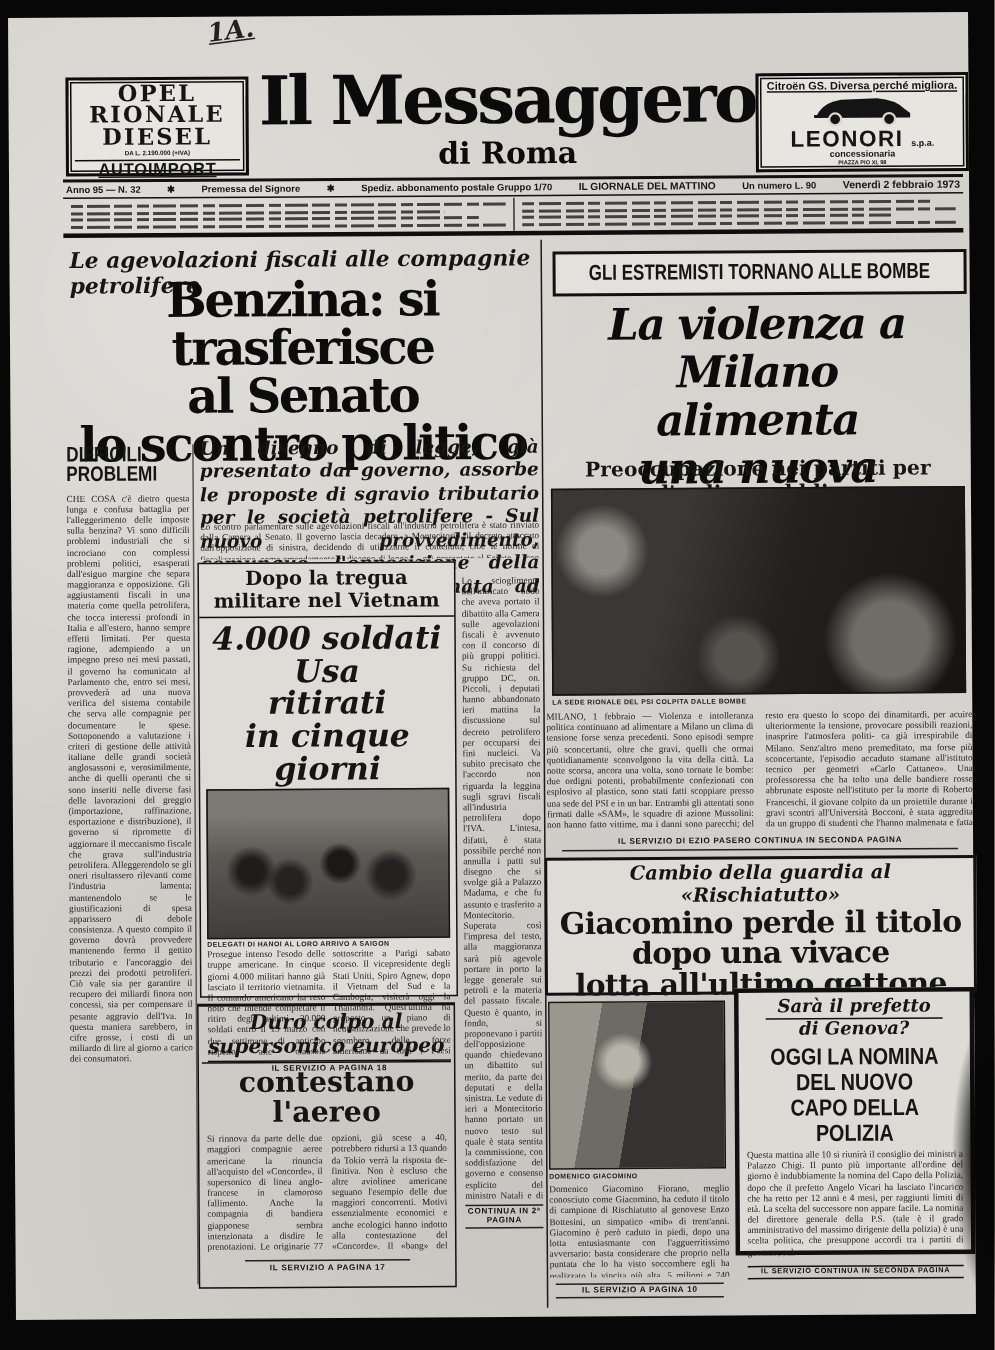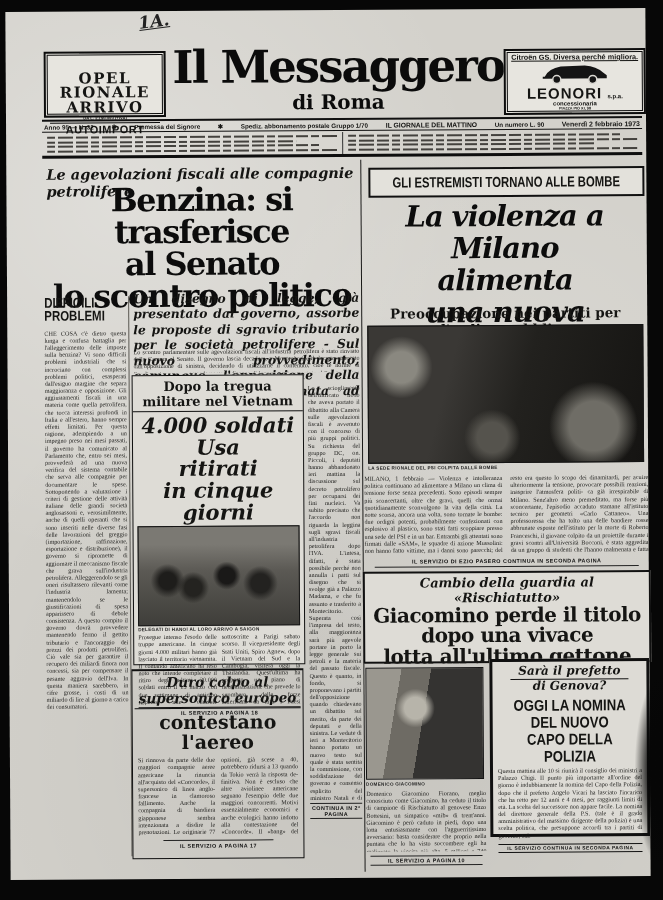--- a/index.html
+++ b/index.html
@@ -16,24 +16,24 @@
       radial-gradient(circle at 78% 48%, rgba(255,255,255,.14), transparent 45%),
       radial-gradient(circle at 55% 85%, rgba(0,0,0,.06), transparent 55%);
     transform:rotate(-0.35deg);
     color:#151513;
   }
   .paper > div{position:absolute;}
 
   
   .handnote{left:133px;top:0px;font:italic 700 17px "DejaVu Serif",serif;transform:rotate(-7deg);text-decoration:underline;color:#222;}
   .adbox{border:2px solid #0c0c0c;background:#e7e5df;box-shadow:inset 0 0 0 1px #e7e5df, inset 0 0 0 2px #0c0c0c;}
-  .opel{left:38px;top:40px;width:122px;height:66px;text-align:center;padding-top:18px;box-sizing:border-box;}
+  .opel{left:38px;top:40px;width:122px;height:66px;text-align:center;padding-top:2px;box-sizing:border-box;}
   .opel .big{font:900 15px/0.95 "DejaVu Serif",serif;letter-spacing:1.5px;}
   .opel .price{font:700 4.2px "Liberation Sans",sans-serif;margin-top:1px;}
-  .opel .foot{font:900 11px "Liberation Sans",sans-serif;border-top:1.5px solid #0c0c0c;margin:2px 4px 0;letter-spacing:.5px;}
+  .opel .foot{font:900 11px "Liberation Sans",sans-serif;border-top:1.5px solid #0c0c0c;margin:2px 4px 0;letter-spacing:.5px;text-decoration:underline;}
   .masthead{left:160px;top:34px;width:345px;text-align:center;}
   .masthead .title{font:900 45px/1 "DejaVu Serif",serif;letter-spacing:-2px;color:#0b0b0b;}
   .masthead .sub{font:900 20px/1 "DejaVu Serif",serif;margin-top:3px;color:#0b0b0b;}
   .citroen{left:498px;top:40px;width:142px;height:66px;text-align:center;box-sizing:border-box;padding:2px 3px;}
   .citroen .tag{font:700 7.3px "Liberation Sans",sans-serif;text-decoration:underline;}
   .citroen .leon{font:900 15px "Liberation Sans",sans-serif;letter-spacing:1px;}
   .citroen .leon small{font-size:6px;letter-spacing:0;}
   .citroen .role{font:700 6px "Liberation Sans",sans-serif;margin-top:-1px;}
   .citroen .addr{font:700 3.8px "Liberation Sans",sans-serif;}
 
@@ -133,21 +133,21 @@
 </head>
 <body>
 
 <div class="paper">
 
   <div class="handnote">1A.</div>
 
   <div class="adbox opel">
     <div class="big" style="position:static;">OPEL</div>
     <div class="big" style="position:static;">RIONALE</div>
-    <div class="big" style="position:static;">ARRIVO</div>
+    <div class="big" style="position:static;">DIESEL</div>
     <div class="price" style="position:static;">DA L. 2.190.000 (+IVA)</div>
     <div class="foot" style="position:static;">AUTOIMPORT</div>
   </div>
 
   <div class="masthead">
     <div class="title" style="position:static;">Il Messaggero</div>
     <div class="sub" style="position:static;">di Roma</div>
   </div>
 
   <div class="adbox citroen">

